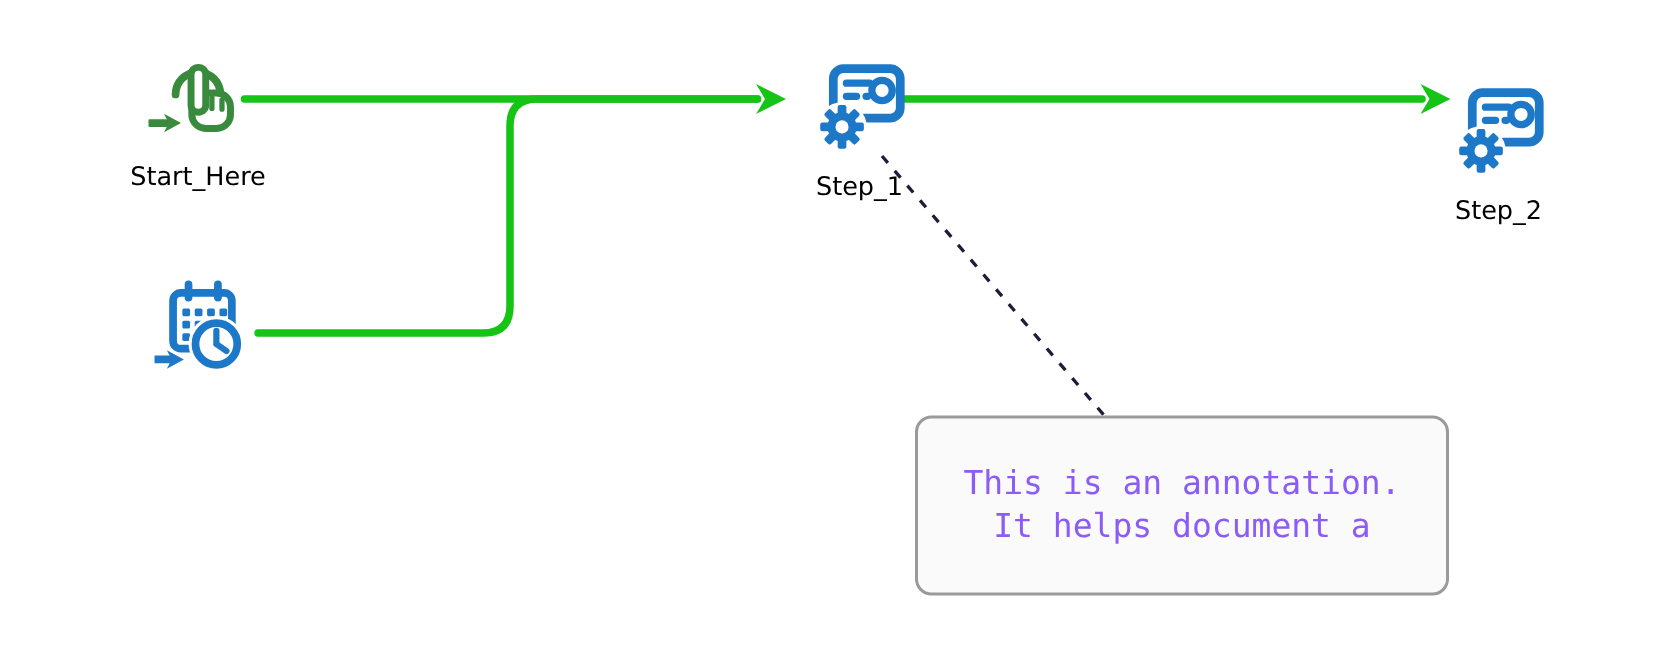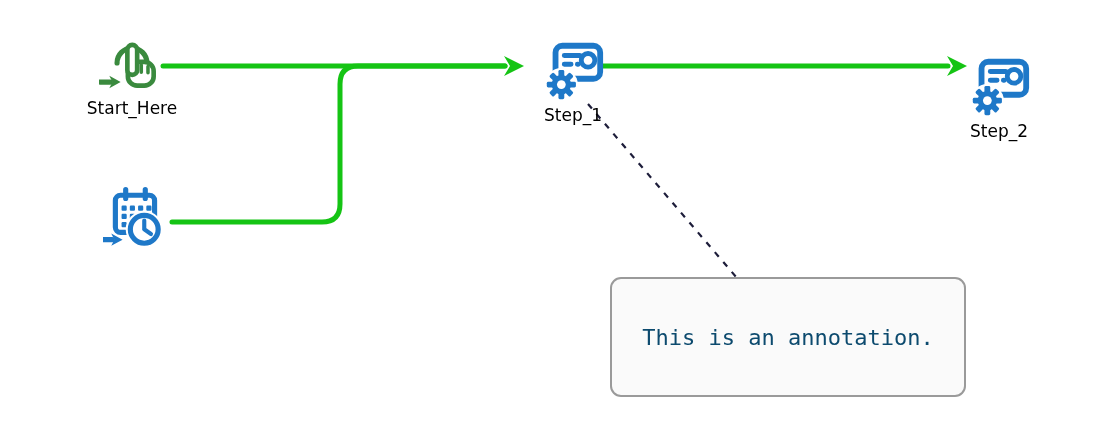--- a/index.html
+++ b/index.html
@@ -14,34 +14,34 @@
   }
   .edge-arrow { fill:var(--edge-green); stroke:none; }
   .annotation-link {
     fill:none; stroke:var(--annotation-link); stroke-width:2.2;
     stroke-dasharray:6 7;
   }
   .node { position:absolute; width:66px; }
   .node-icon { display:block; width:66px; height:66px; }
   .node-label {
     position:absolute; top:100%; left:50%; transform:translateX(-50%);
-    margin-top:1px; font-size:17px; color:var(--label-color); white-space:nowrap;
+    margin-top:11px; font-size:17px; color:var(--label-color); white-space:nowrap;
   }
   .stroke-blue  { stroke:var(--node-blue);  fill:none; }
   .fill-blue    { fill:var(--node-blue);    stroke:none; }
   .stroke-green { stroke:var(--node-green); fill:none; }
   .fill-green   { fill:var(--node-green);   stroke:none; }
   .white-fill   { fill:#ffffff; }
   .annotation-box {
     position:absolute; left:610px; top:277px; width:356px; height:120px;
     box-sizing:border-box; border:2px solid var(--annotation-border);
     border-radius:11px; background:var(--annotation-bg);
     display:flex; flex-direction:column; justify-content:center; align-items:center;
     font-family:"DejaVu Sans Mono","Liberation Mono",monospace;
-    font-size:22px; line-height:29px; color:#0c4a6e; text-align:center;
+    font-size:22px; line-height:29px; color:#8b5cf6; text-align:center;
   }
 </style>
 </head>
 <body>
 
 <div class="canvas">
 
   <svg class="wires" viewBox="0 0 1102 446">
     <path class="edge" d="M163 66 H505"></path>
     <path class="edge" d="M172 222 H322 Q340 222 340 204 V84 Q340 66 358 66 H505"></path>
@@ -127,15 +127,16 @@
           <circle r="10"></circle>
         </g>
         <circle class="white-fill" r="4.5"></circle>
       </g>
     </svg>
     <div class="node-label">Step_2</div>
   </div>
 
   <div class="annotation-box">
     <div>This is an annotation.</div>
+    <div>It helps document a</div>
   </div>
 
 </div>
 
 </body></html>

